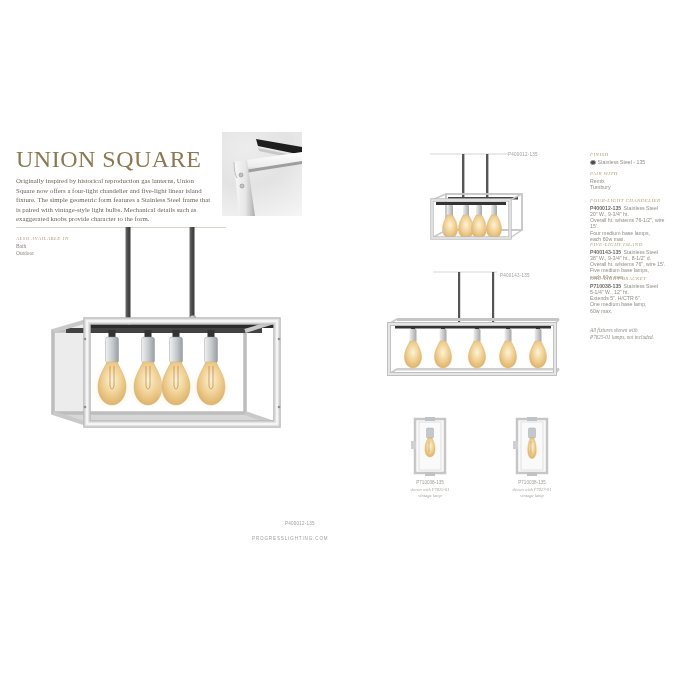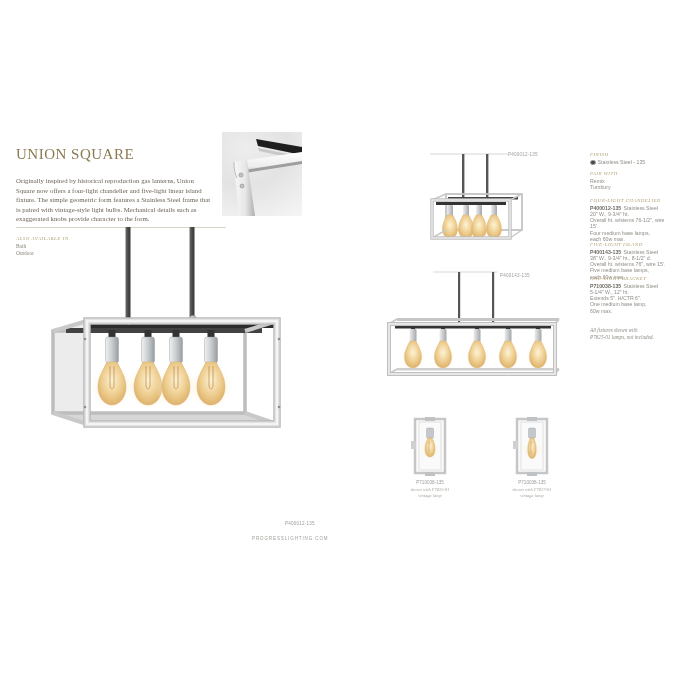--- a/index.html
+++ b/index.html
@@ -1,20 +1,20 @@
 <!DOCTYPE html>
 <html><head>
 <meta charset="utf-8">
 <style>
   html,body{margin:0;padding:0;background:#ffffff;}
   #canvas{position:relative;width:675px;height:675px;background:#ffffff;overflow:hidden;
           font-family:"Liberation Serif",serif;}
   .abs{position:absolute;}
 
-  .title{left:16px;top:146px;font-size:15px;letter-spacing:.5px;color:#8b7951;}
+  .title{left:16px;top:146px;font-size:24px;letter-spacing:.5px;color:#8b7951;}
   .intro{left:16px;top:176px;width:198px;font-size:6.8px;line-height:9.5px;color:#6c6459;}
   .rule{left:16px;top:227px;width:210px;height:1px;background:#d9d4ca;}
   .also-head{left:16px;top:236px;font-size:4.8px;letter-spacing:.6px;color:#ab9d72;font-style:italic;}
   .also-item{font-size:5.4px;color:#8b867e;line-height:7px;}
   .also-wrap{left:16px;top:243px;}
 
   .photo-detail{left:222px;top:132px;width:80px;height:84px;
     background:radial-gradient(120% 100% at 30% 20%, #ededed 0%, #e3e3e3 45%, #f6f6f6 100%);}
 
   .lbl{font-family:"Liberation Sans",sans-serif;font-size:4.6px;color:#9d9d9d;letter-spacing:.2px;}

